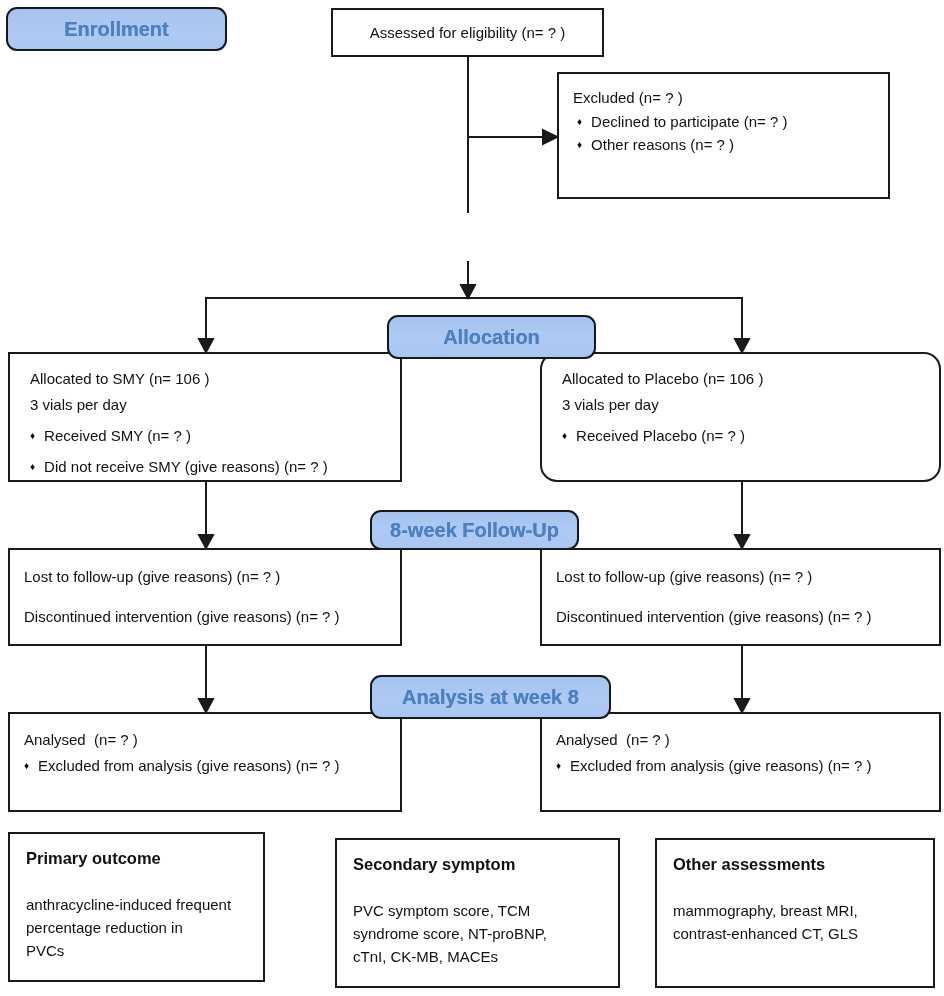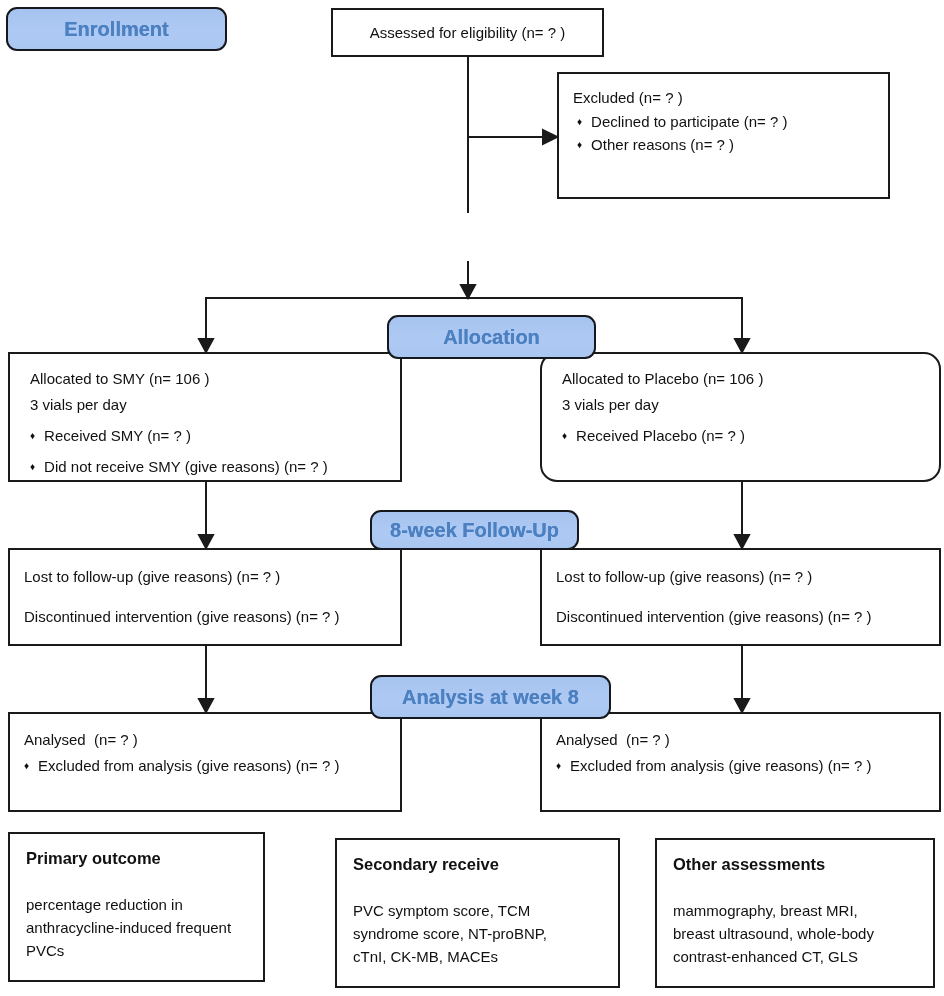--- a/index.html
+++ b/index.html
@@ -131,32 +131,31 @@
 
   <div class="box" style="left:540px;top:712px;width:401px;height:100px;padding:13px 14px;">
     <div class="ln">Analysed&nbsp; (n= ? )</div>
     <div class="ln">
       <span class="b">♦</span><span>Excluded from analysis (give reasons) (n= ? )</span>
     </div>
   </div>
 
   <div class="box outcome" style="left:8px;top:820px;width:257px;height:150px;margin-top:12px;">
     <h3>Primary outcome</h3>
+    <div class="ln">anthracycline-induced frequent</div>
     <div class="ln">percentage reduction in</div>
-    <div class="ln">anthracycline-induced frequent</div>
     <div class="ln">PVCs</div>
   </div>
 
   <div class="box outcome" style="left:335px;top:838px;width:285px;height:150px;">
-    <h3>Secondary receive</h3>
+    <h3>Secondary symptom</h3>
     <div class="ln">PVC symptom score, TCM</div>
     <div class="ln">syndrome score, NT-proBNP,</div>
     <div class="ln">cTnI, CK-MB, MACEs</div>
   </div>
 
   <div class="box outcome" style="left:655px;top:838px;width:280px;height:150px;">
     <h3>Other assessments</h3>
     <div class="ln">mammography, breast MRI,</div>
-    <div class="ln">breast ultrasound, whole-body</div>
     <div class="ln">contrast-enhanced CT, GLS</div>
   </div>
 
 </div>
 
 </body></html>

